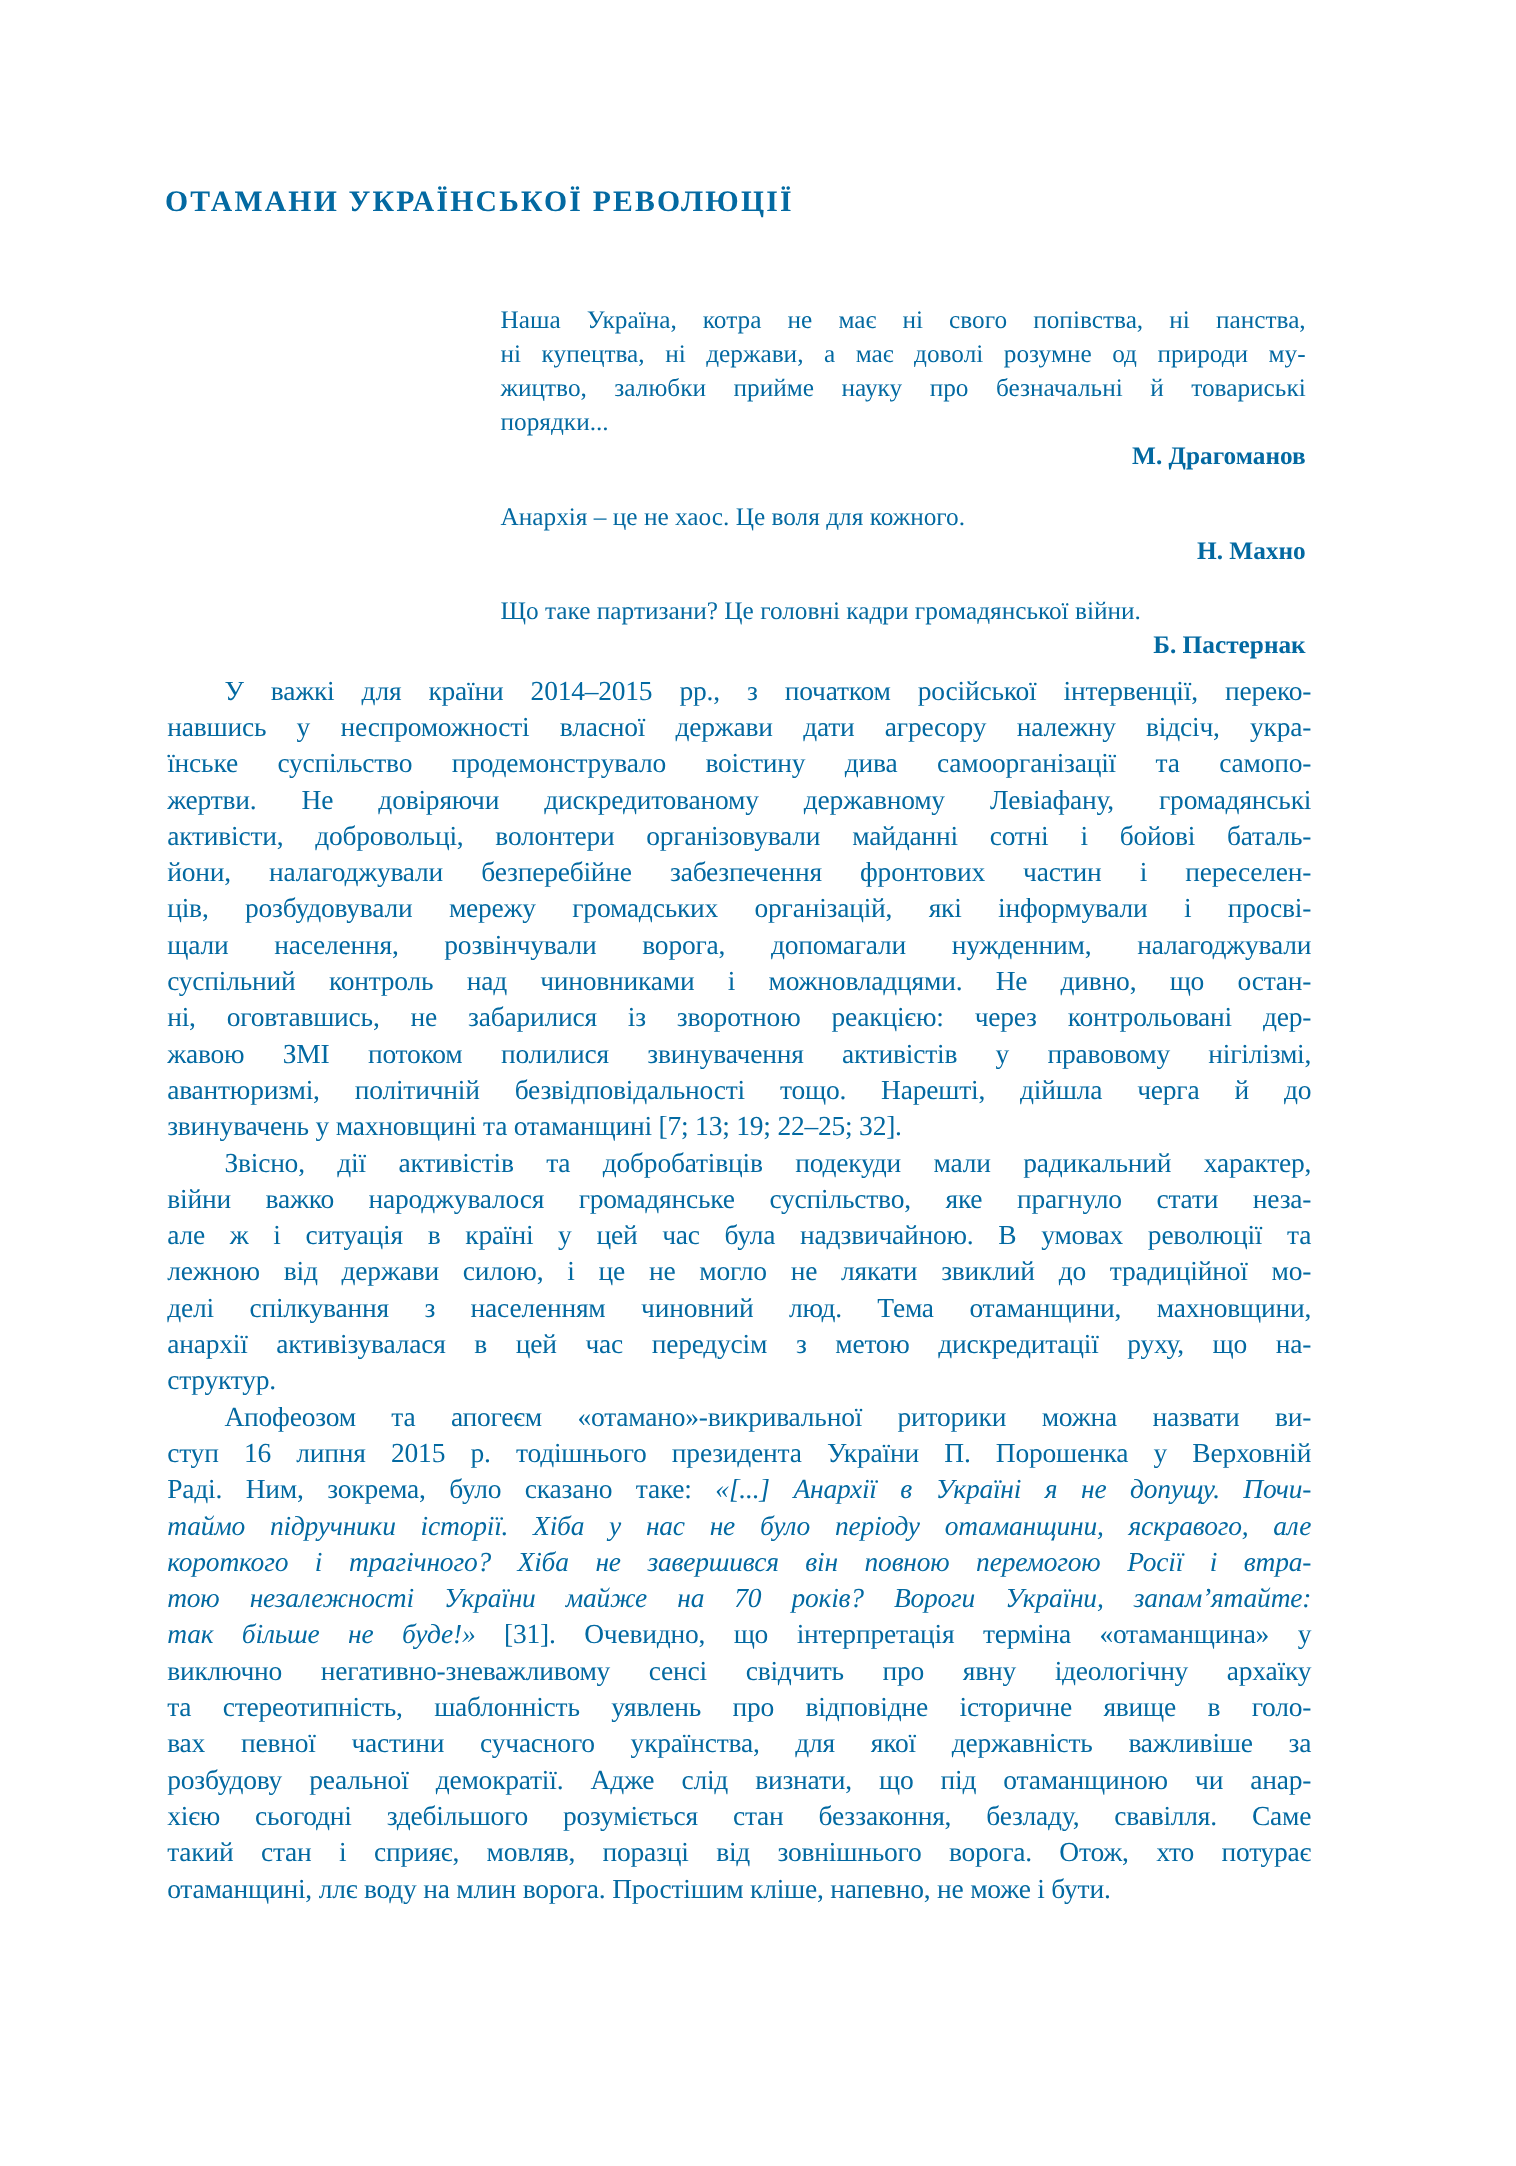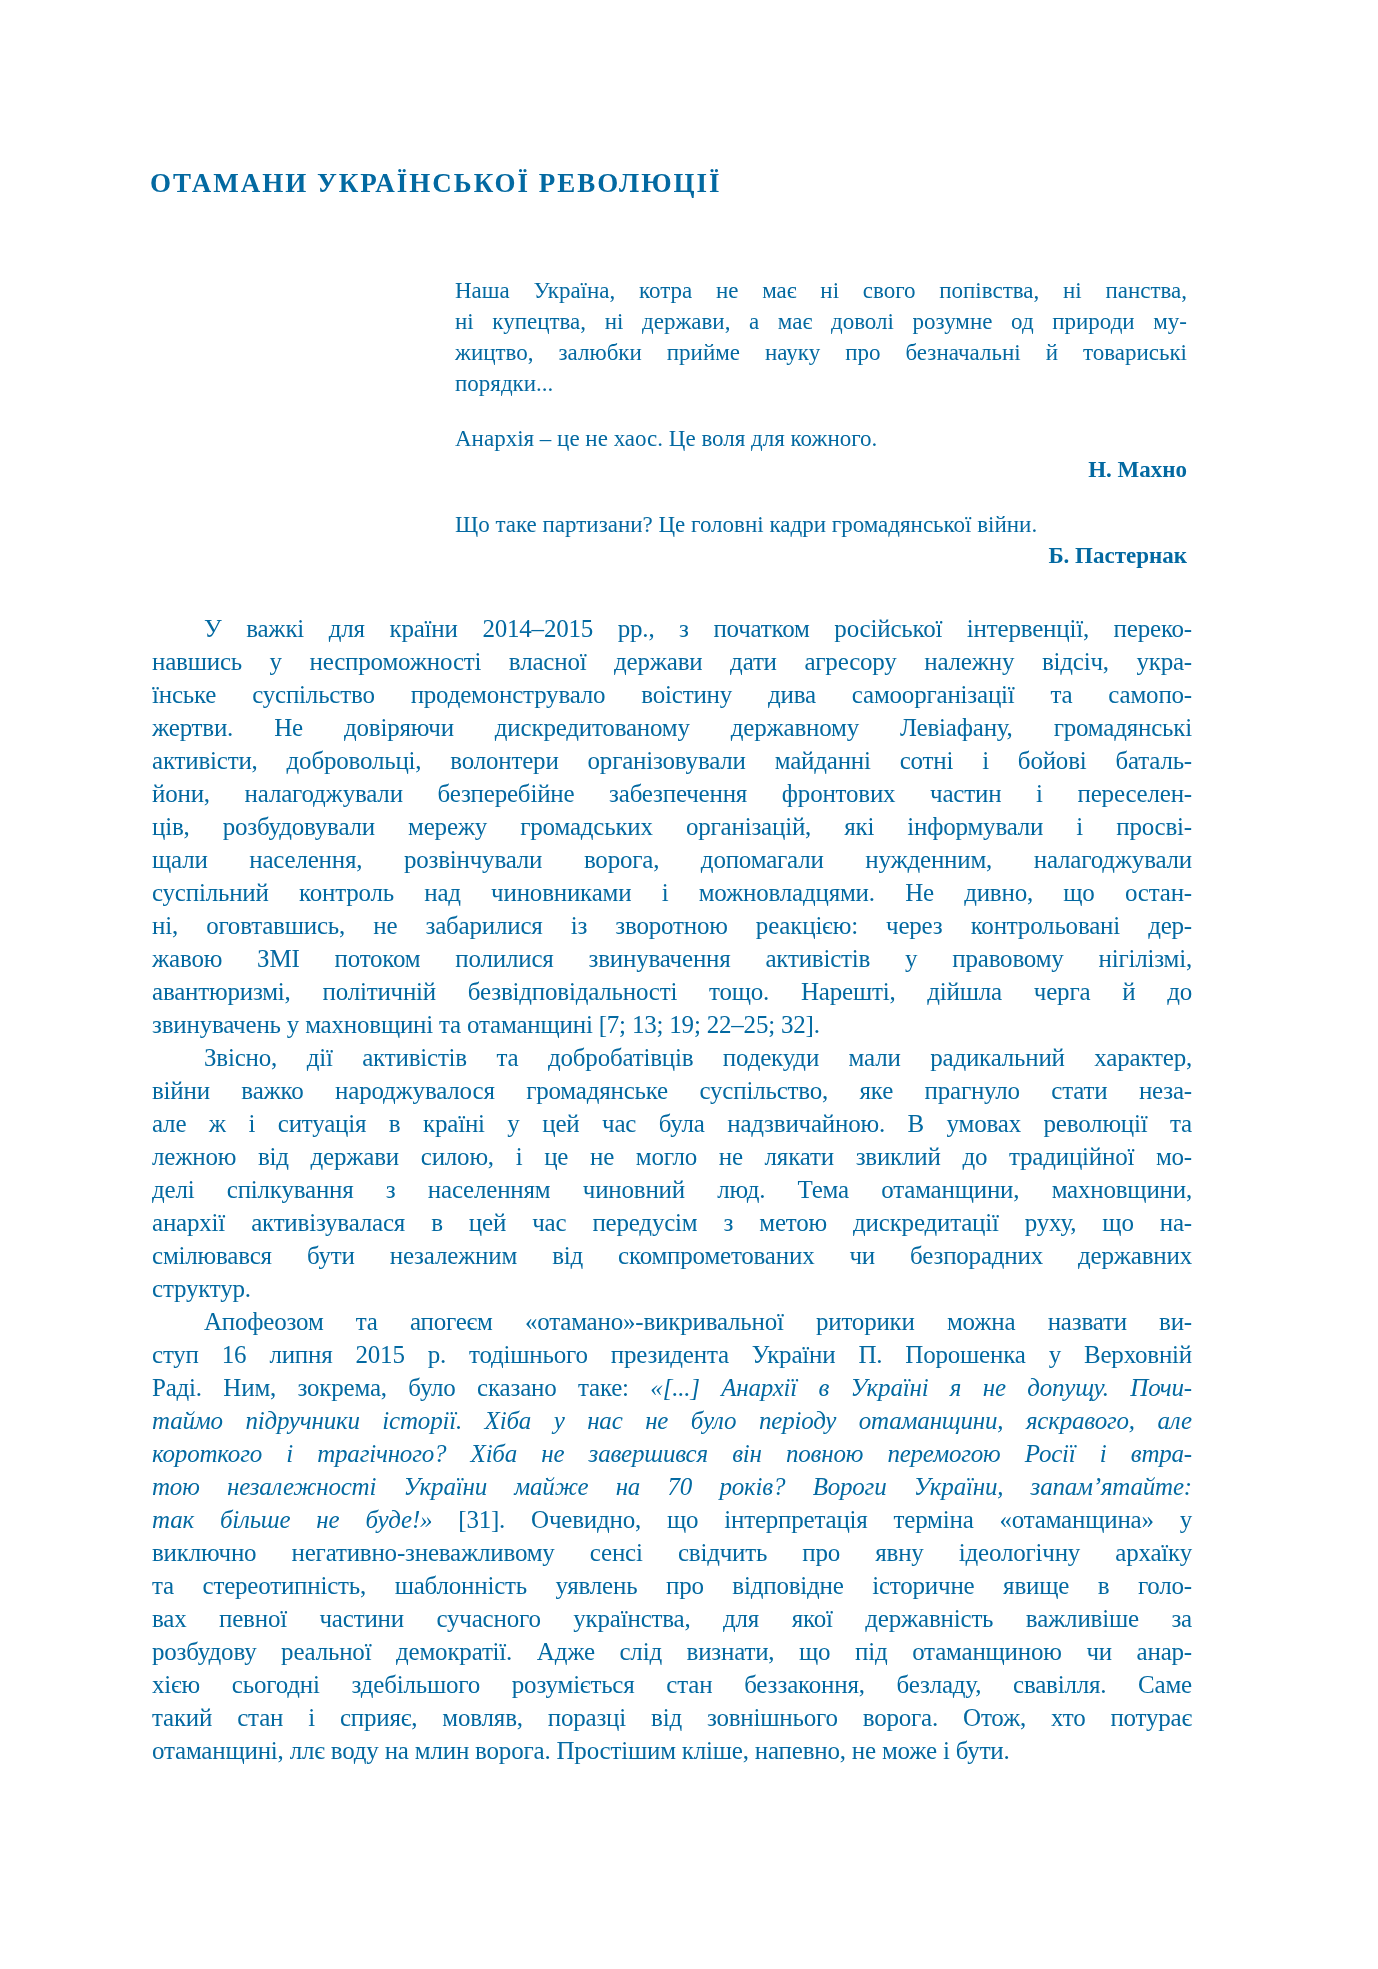--- a/index.html
+++ b/index.html
@@ -52,20 +52,21 @@
 <body>
 
 <div class="page">
   <h1 class="title">ОТАМАНИ УКРАЇНСЬКОЇ РЕВОЛЮЦІЇ</h1>
   <div class="epigraphs">
       <div class="epigraph-block">
         <div class="eline">Наша Україна, котра не має ні свого попівства, ні панства,</div>
         <div class="eline">ні купецтва, ні держави, а має доволі розумне од природи му-</div>
         <div class="eline">жицтво, залюбки прийме науку про безначальні й товариські</div>
         <div class="eline last">порядки...</div>
+        <div class="eauthor">М. Драгоманов</div>
       </div>
       <div class="epigraph-block">
         <div class="eline last">Анархія – це не хаос. Це воля для кожного.</div>
         <div class="eauthor">Н. Махно</div>
       </div>
       <div class="epigraph-block">
         <div class="eline last">Що таке партизани? Це головні кадри громадянської війни.</div>
         <div class="eauthor">Б. Пастернак</div>
       </div>
     </div>
@@ -85,21 +86,20 @@
         <div class="bline">авантюризмі, політичній безвідповідальності тощо. Нарешті, дійшла черга й до</div>
         <div class="bline last">звинувачень у махновщині та отаманщині [7; 13; 19; 22–25; 32].</div>
       </div>
       <div class="para">
         <div class="bline first">Звісно, дії активістів та добробатівців подекуди мали радикальний характер,</div>
         <div class="bline">війни важко народжувалося громадянське суспільство, яке прагнуло стати неза-</div>
         <div class="bline">але ж і ситуація в країні у цей час була надзвичайною. В умовах революції та</div>
         <div class="bline">лежною від держави силою, і це не могло не лякати звиклий до традиційної мо-</div>
         <div class="bline">делі спілкування з населенням чиновний люд. Тема отаманщини, махновщини,</div>
         <div class="bline">анархії активізувалася в цей час передусім з метою дискредитації руху, що на-</div>
-        <div class="bline">смілювався бути незалежним від скомпрометованих чи безпорадних державних</div>
         <div class="bline last">структур.</div>
       </div>
       <div class="para">
         <div class="bline first">Апофеозом та апогеєм «отамано»-викривальної риторики можна назвати ви-</div>
         <div class="bline">ступ 16 липня 2015 р. тодішнього президента України П. Порошенка у Верховній</div>
         <div class="bline"><span>Раді. Ним, зокрема, було сказано таке: </span><span class="it">«[...] Анархії в Україні я не допущу. Почи-</span></div>
         <div class="bline"><span class="it">таймо підручники історії. Хіба у нас не було періоду отаманщини, яскравого, але</span></div>
         <div class="bline"><span class="it">короткого і трагічного? Хіба не завершився він повною перемогою Росії і втра-</span></div>
         <div class="bline"><span class="it">тою незалежності України майже на 70 років? Вороги України, запам’ятайте:</span></div>
         <div class="bline"><span class="it">так більше не буде!» </span><span>[31]. Очевидно, що інтерпретація терміна «отаманщина» у</span></div>

